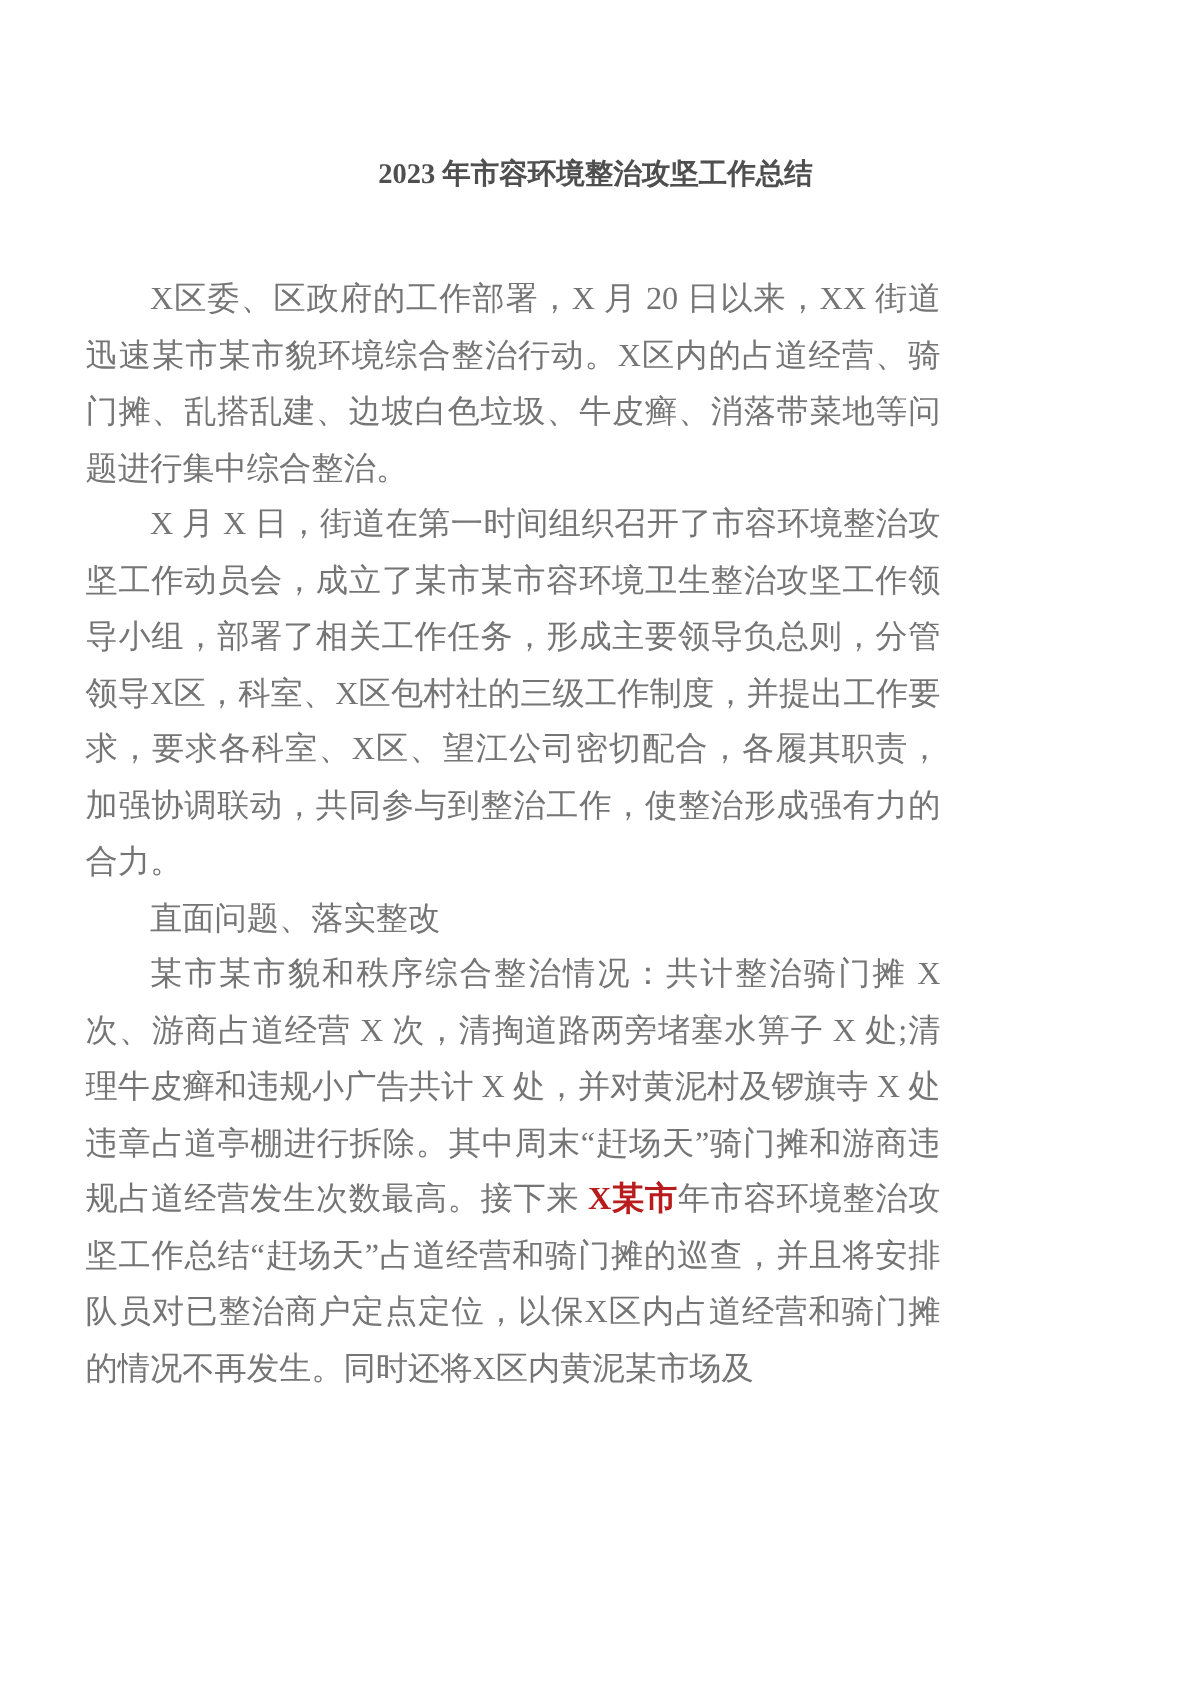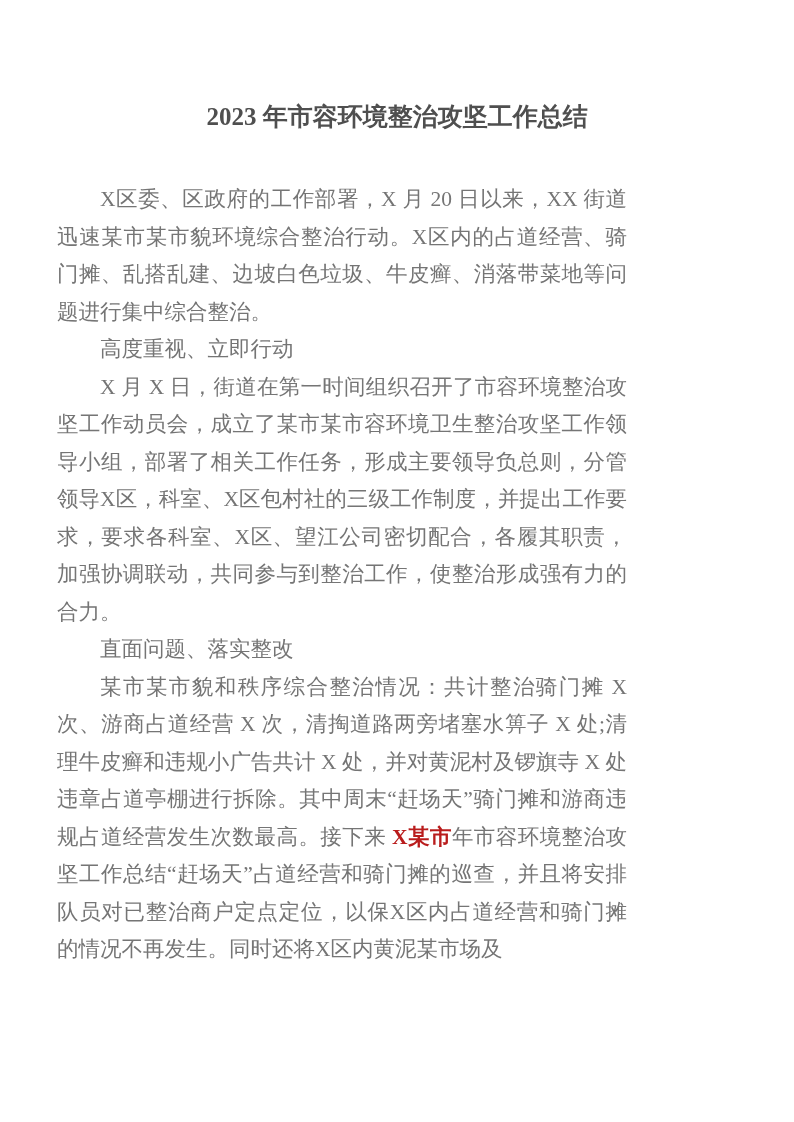--- a/index.html
+++ b/index.html
@@ -13,21 +13,21 @@
     height: 1122px;
     background: #ffffff;
     overflow: hidden;
     font-family: "Liberation Serif", "DejaVu Serif", serif;
   }
   .doc-title {
     margin: 97px 0 0 0;
     padding: 0;
     text-align: center;
     font-family: "Liberation Serif", "DejaVu Serif", serif;
-    font-size: 25px;
+    font-size: 19px;
     font-weight: bold;
     line-height: 40px;
     color: #4f4f4f;
   }
   .doc-body {
     width: 570px;
     margin: 44px 0 0 57px;
     font-size: 21.5px;
     line-height: 37.5px;
     color: #757575;
@@ -47,21 +47,20 @@
 <body>
 
 <div class="page">
 
   <h1 class="doc-title">2023 年市容环境整治攻坚工作总结</h1>
 
   <div class="doc-body">
 
     <p>X区委、区政府的工作部署，X 月 20 日以来，XX 街道迅速某市某市貌环境综合整治行动。X区内的占道经营、骑门摊、乱搭乱建、边坡白色垃圾、牛皮癣、消落带菜地等问题进行集中综合整治。</p>
 
-    <p>高度重视、立即行动</p>
 
     <p>X 月 X 日，街道在第一时间组织召开了市容环境整治攻坚工作动员会，成立了某市某市容环境卫生整治攻坚工作领导小组，部署了相关工作任务，形成主要领导负总则，分管领导X区，科室、X区包村社的三级工作制度，并提出工作要求，要求各科室、X区、望江公司密切配合，各履其职责，加强协调联动，共同参与到整治工作，使整治形成强有力的合力。</p>
 
     <p>直面问题、落实整改</p>
 
     <p><span>某市某市貌和秩序综合整治情况：共计整治骑门摊 X 次、游商占道经营 X 次，清掏道路两旁堵塞水箅子 X 处;清理牛皮癣和违规小广告共计 X 处，并对黄泥村及锣旗寺 X 处违章占道亭棚进行拆除。其中周末“赶场天”骑门摊和游商违规占道经营发生次数最高。接下来 </span><span class="seg-bold">X某市</span><span>年市容环境整治攻坚工作总结“赶场天”占道经营和骑门摊的巡查，并且将安排队员对已整治商户定点定位，以保X区内占道经营和骑门摊的情况不再发生。同时还将X区内黄泥某市场及</span></p>
 
   </div>
 
 </div>

